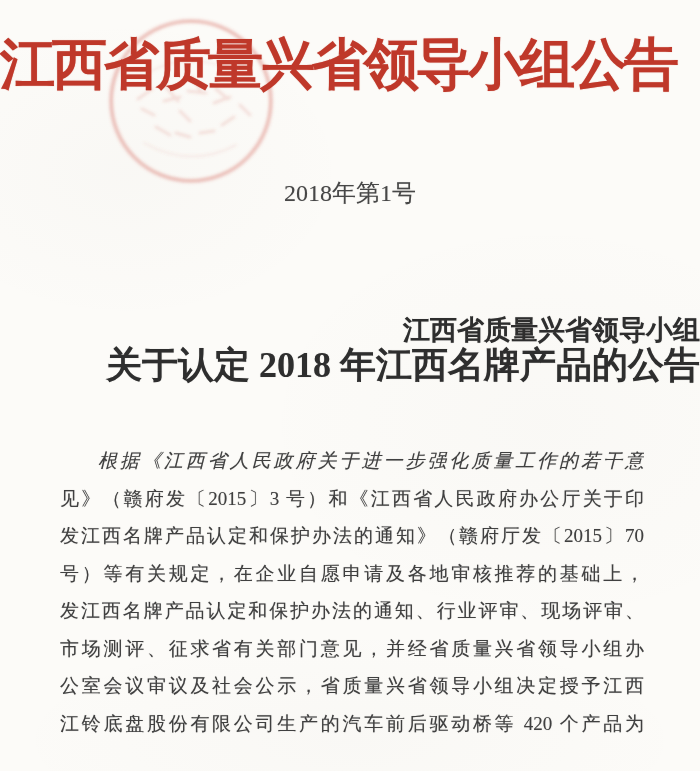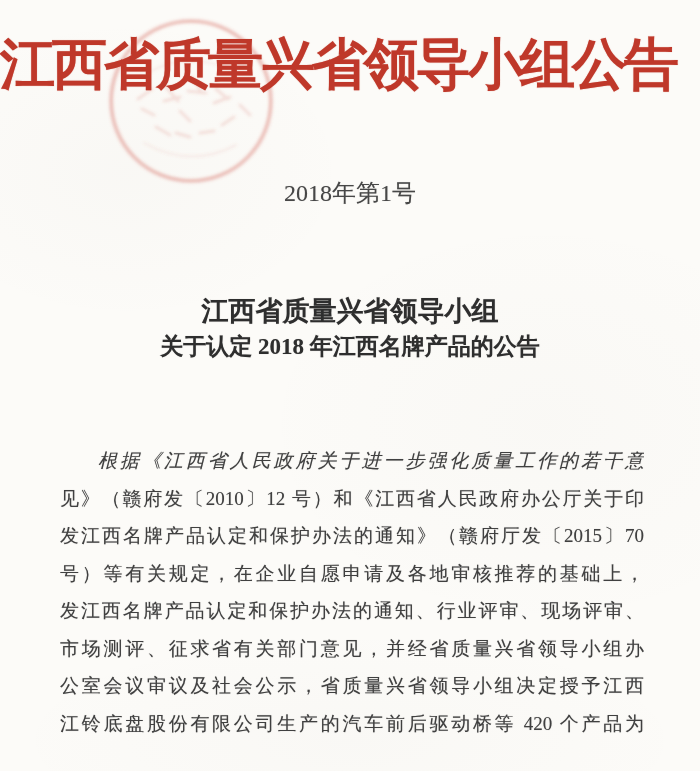--- a/index.html
+++ b/index.html
@@ -58,31 +58,31 @@
     text-align: center;
     font-size: 24px;
     line-height: 30px;
     white-space: nowrap;
     color: #474747;
     text-shadow: 0 0 0.8px rgba(70,70,70,0.35);
     font-family: Liberation Serif, serif;
   }
   .subtitle {
     position: absolute;
-    top: 294px;
+    top: 313px;
     left: 0;
     width: 700px;
     z-index: 2;
-    text-align: center;
+    text-align: right;
     color: var(--heading-text);
     font-weight: 700;
     text-shadow: 0 0 0.8px rgba(46,46,46,0.4);
   }
   .subtitle-line1 { font-size: 27px; line-height: 35px; white-space: nowrap; }
-  .subtitle-line2 { font-size: 23px; line-height: 35px; white-space: nowrap; }
+  .subtitle-line2 { font-size: 36px; line-height: 35px; white-space: nowrap; }
   .body-text {
     position: absolute;
     top: 442px;
     left: 60px;
     width: 584px;
     z-index: 2;
     color: var(--body-text);
     font-size: 19px;
     text-shadow: 0 0 0.9px rgba(64,64,64,0.4);
   }
@@ -131,21 +131,21 @@
 
   <div class="issue-number">2018年第1号</div>
 
   <div class="subtitle">
     <div class="subtitle-line1">江西省质量兴省领导小组</div>
     <div class="subtitle-line2">关于认定 2018 年江西名牌产品的公告</div>
   </div>
 
   <div class="body-text">
     <div class="body-line indent">根据《江西省人民政府关于进一步强化质量工作的若干意</div>
-    <div class="body-line">见》（赣府发〔2010〕12 号）和《江西省人民政府办公厅关于印</div>
+    <div class="body-line">见》（赣府发〔2015〕3 号）和《江西省人民政府办公厅关于印</div>
     <div class="body-line">发江西名牌产品认定和保护办法的通知》（赣府厅发〔2015〕70</div>
     <div class="body-line">号）等有关规定，在企业自愿申请及各地审核推荐的基础上，</div>
     <div class="body-line">发江西名牌产品认定和保护办法的通知、行业评审、现场评审、</div>
     <div class="body-line">市场测评、征求省有关部门意见，并经省质量兴省领导小组办</div>
     <div class="body-line">公室会议审议及社会公示，省质量兴省领导小组决定授予江西</div>
     <div class="body-line">江铃底盘股份有限公司生产的汽车前后驱动桥等 420 个产品为</div>
   </div>
 
 </div>
 

